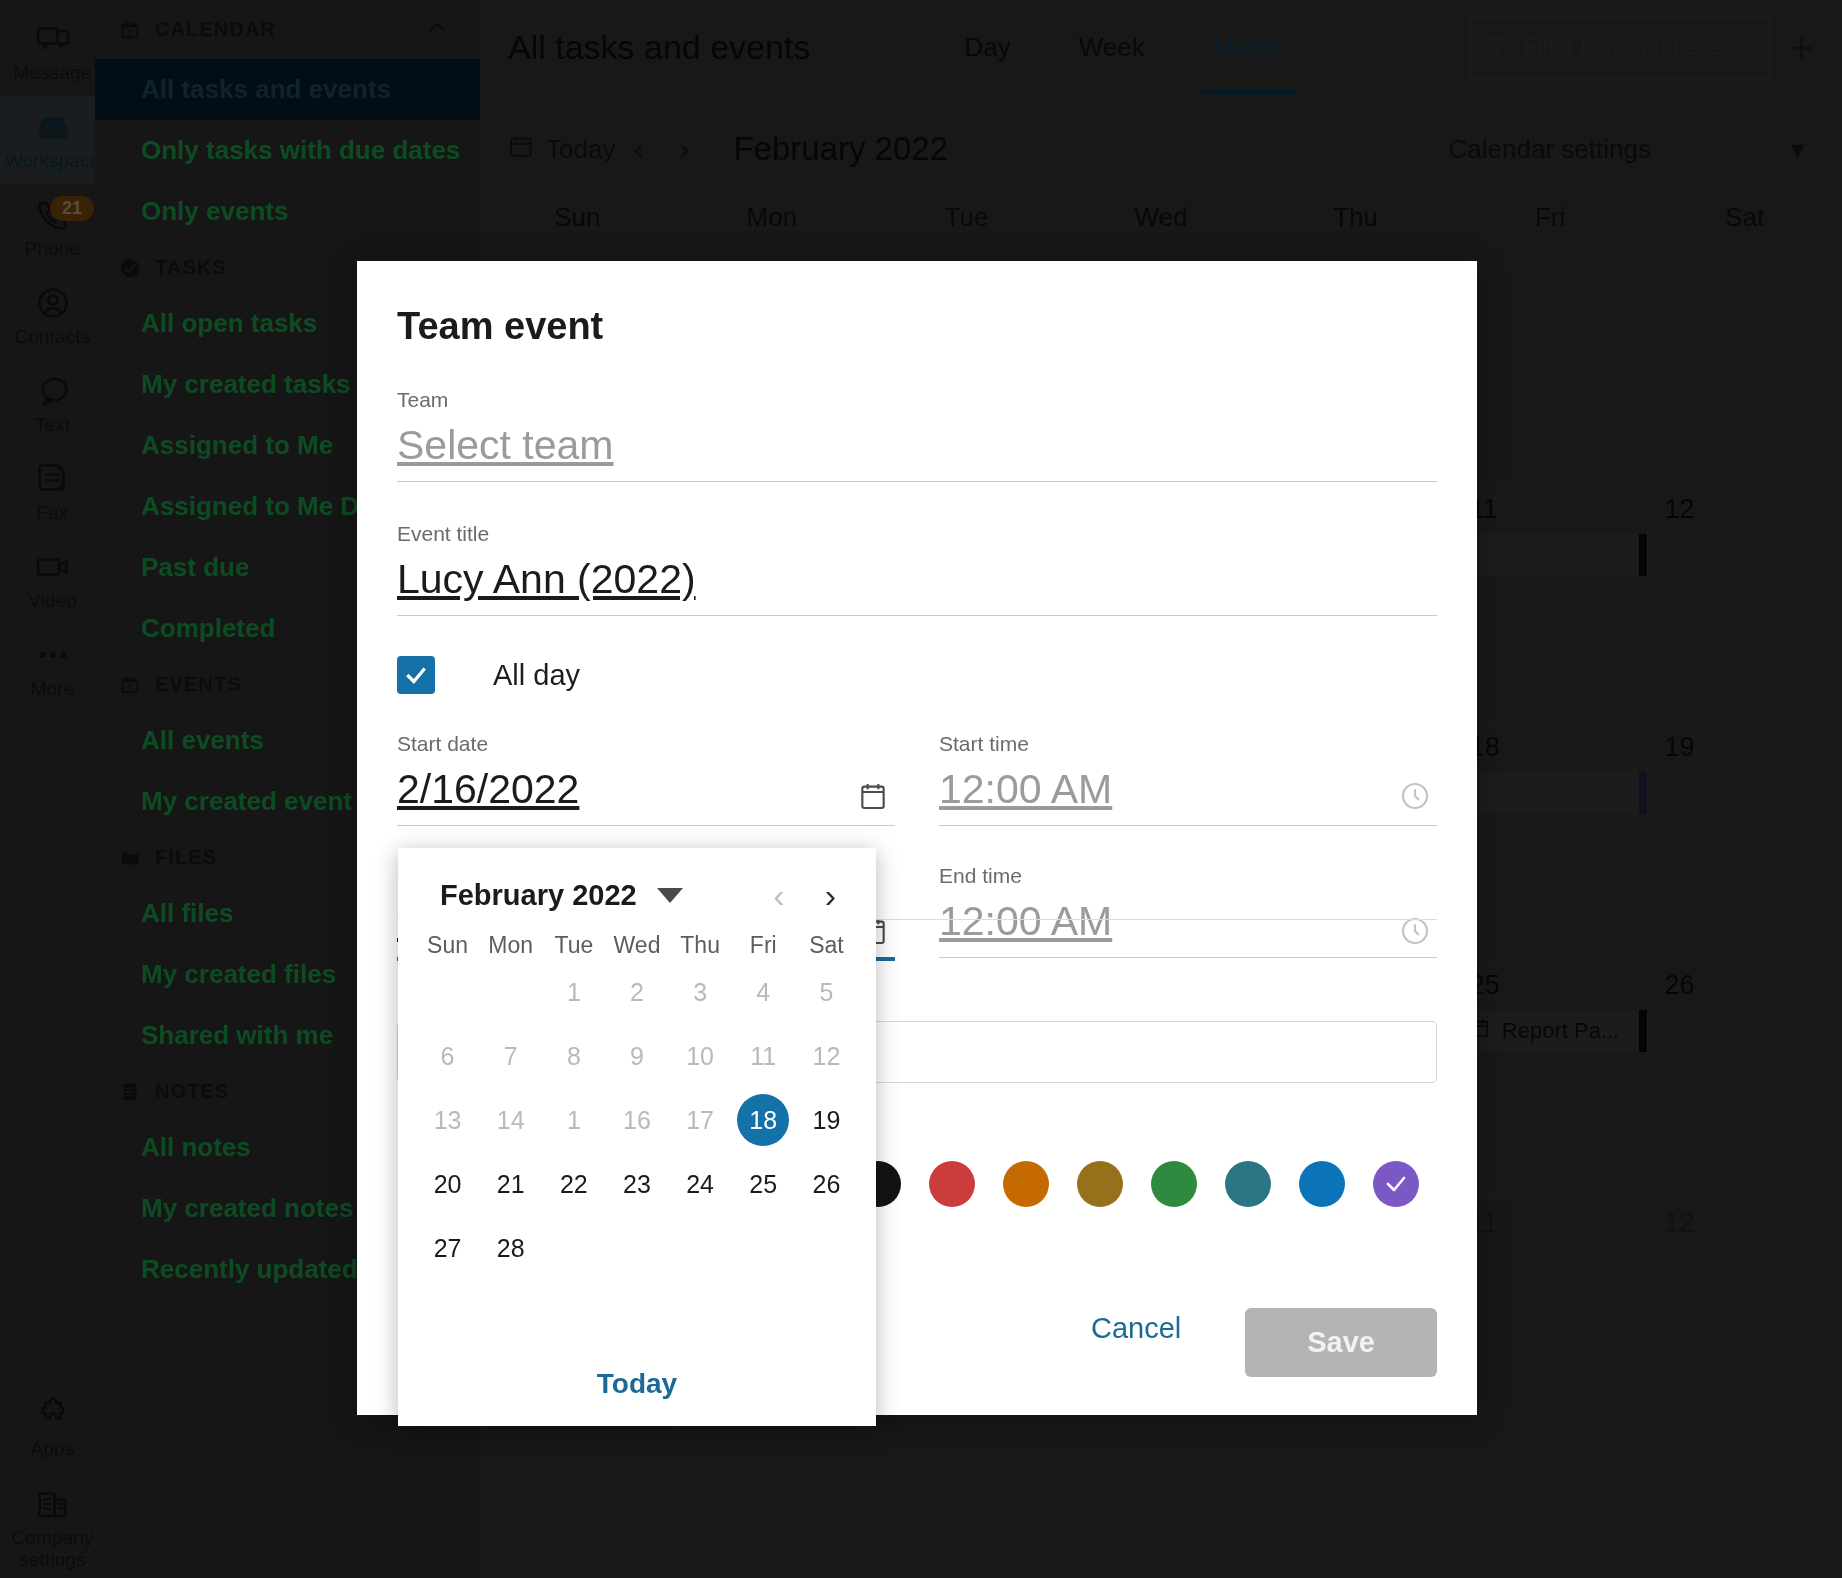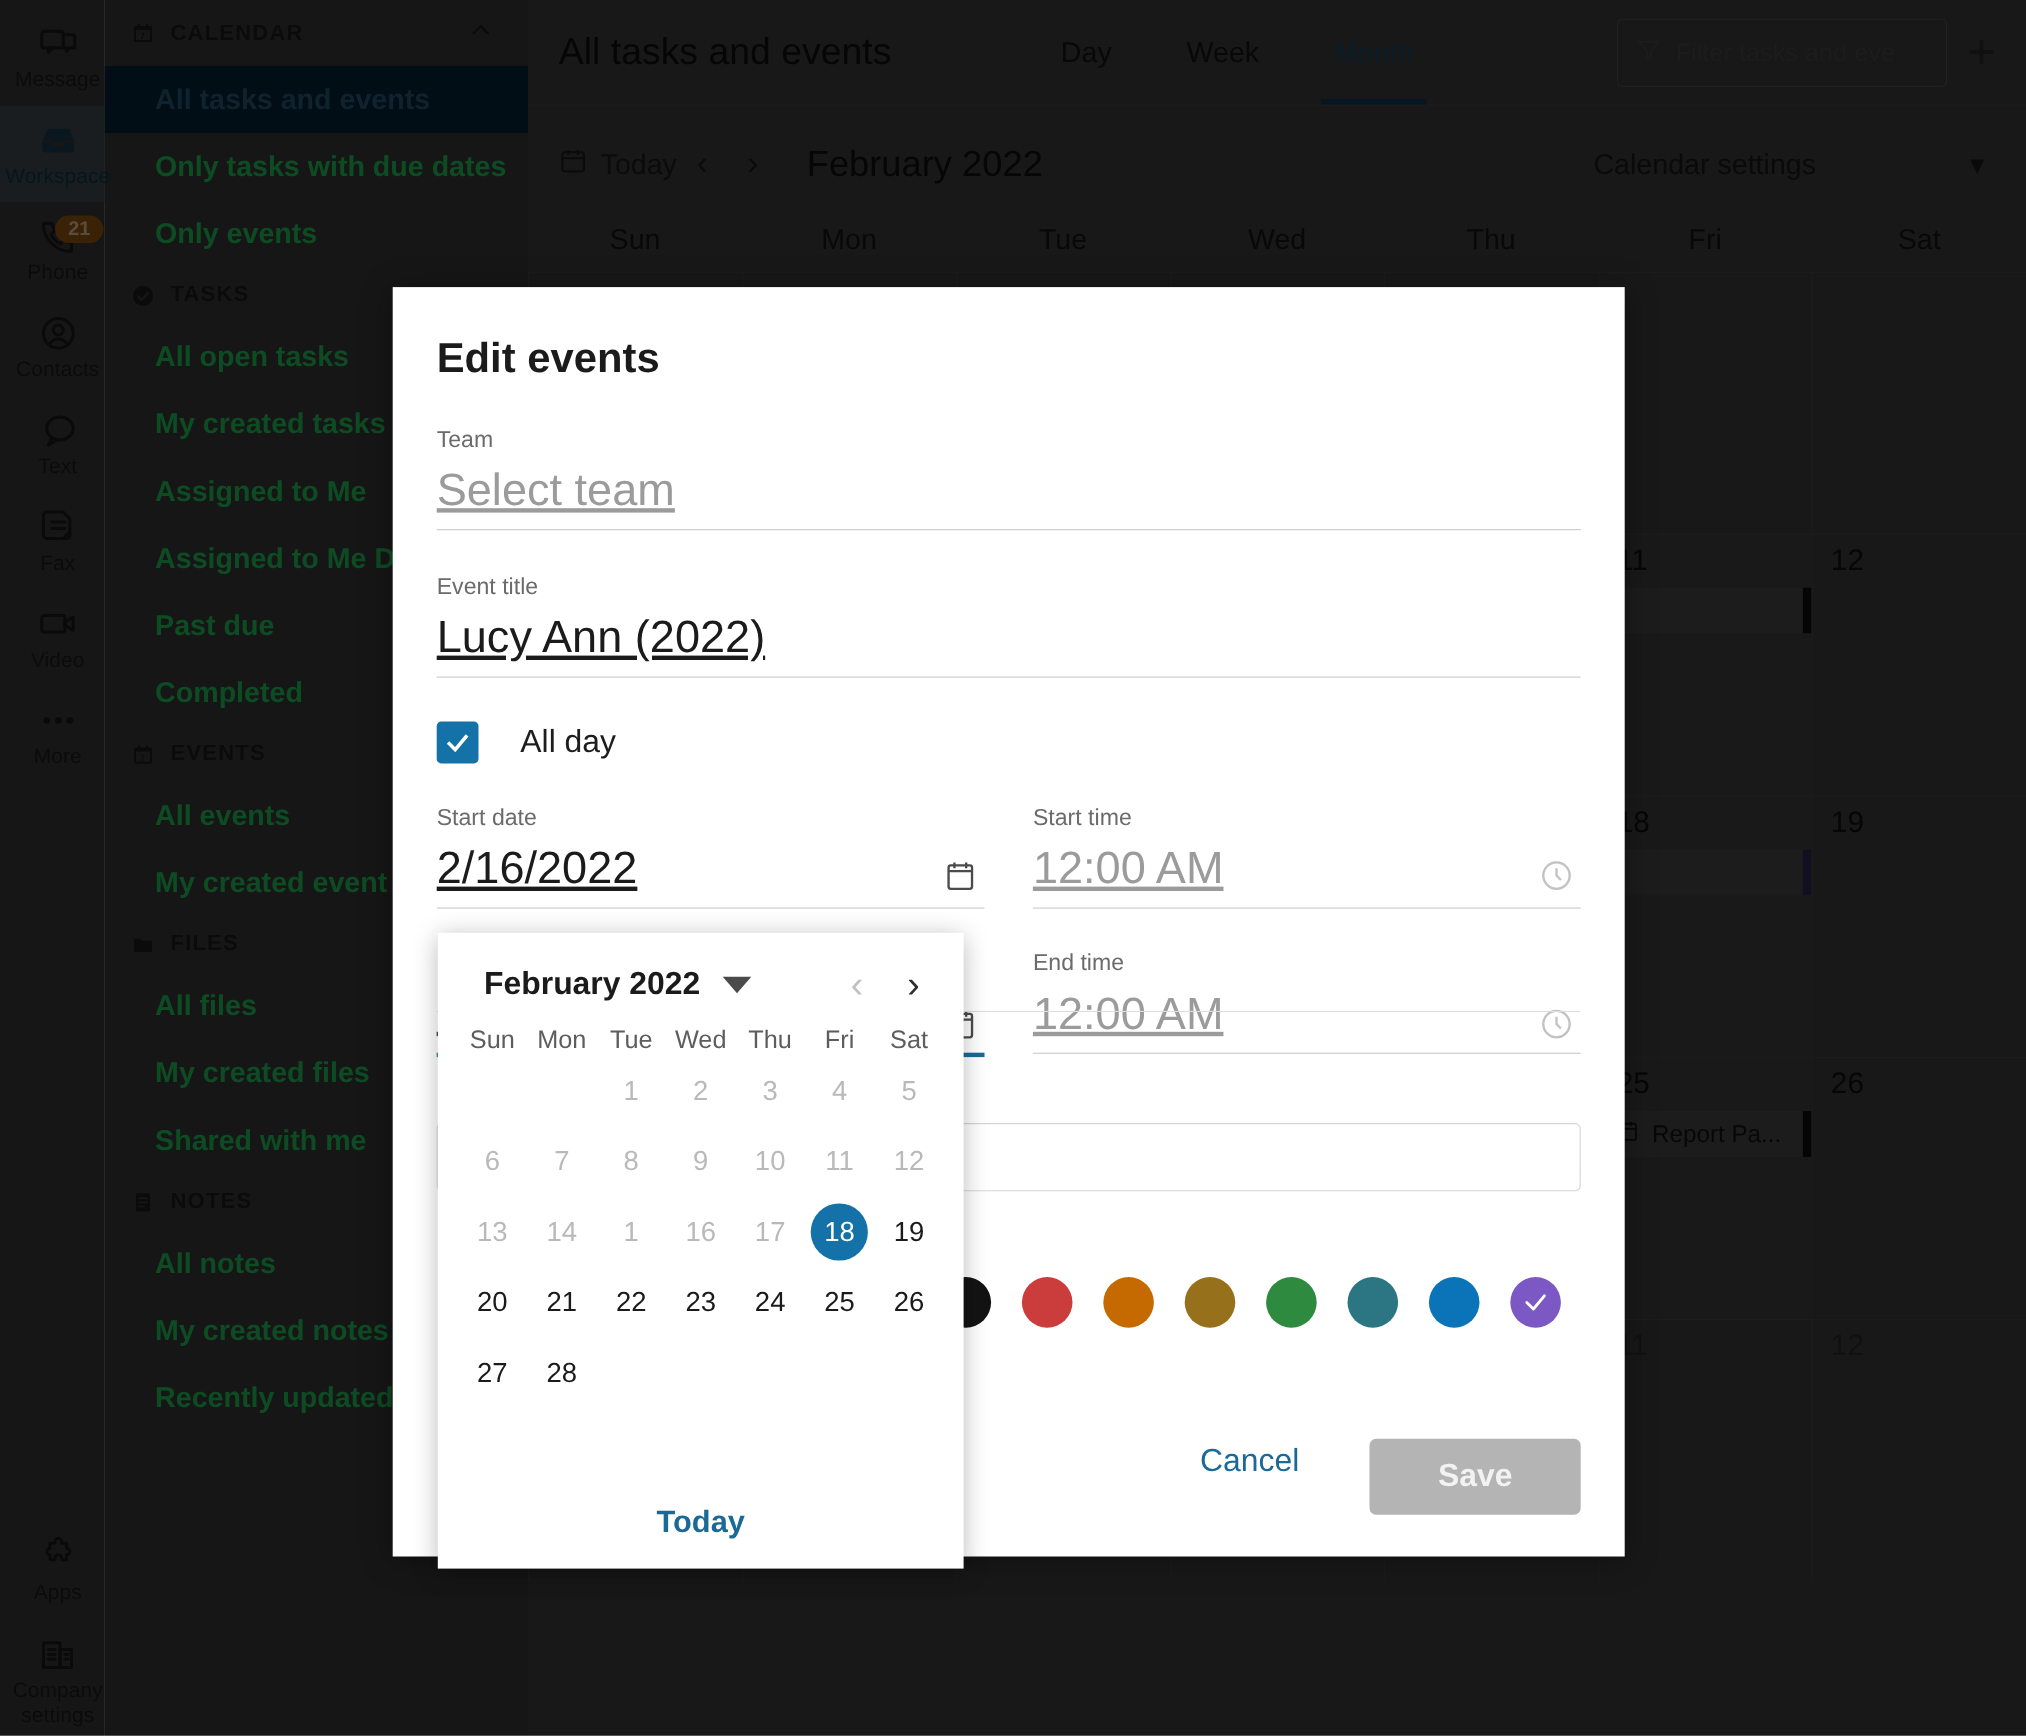--- a/index.html
+++ b/index.html
@@ -152,21 +152,21 @@
   .flabel { font-size: 21px; color: #6b6b6b; }
   .flabel.blue { color: #1b6a96; font-weight: 400; }
   .fvalue {
     font-size: 41px; color: #1b1b1b; padding: 10px 0 12px 0;
     border-bottom: 1px solid #c9c9c9;
     text-decoration: underline;
   }
   .fvalue.ph { color: #9b9b9b; }
   .fvalue.focus { border-bottom: 4px solid #1b6a96; }
 
-  .allday { display: flex; align-items: center; gap: 38px; margin-top: 40px; }
+  .allday { display: flex; align-items: center; gap: 58px; margin-top: 40px; }
   .cbox {
     width: 38px; height: 38px; border-radius: 4px; background: #1472a8;
     display: flex; align-items: center; justify-content: center;
   }
   .cbox svg { width: 26px; height: 26px; }
   .allday-lbl { font-size: 29px; color: #1d1d1d; }
 
   .row2 { display: flex; gap: 44px; margin-top: 38px; }
   .col { flex: 1 1 0; position: relative; }
   .fieldicon {
@@ -596,21 +596,21 @@
             <div class="dnum">12</div>
           </div>
         </div>
     </div>
   </div>
 
   <div class="scrim"></div>
 
   <div class="modal">
     <div class="modal-inner">
-      <div class="modal-title">Edit events</div>
+      <div class="modal-title">Team event</div>
 
       <div class="field">
         <div class="flabel">Team</div>
         <div class="fvalue ph">Select team</div>
       </div>
 
       <div class="field">
         <div class="flabel">Event title</div>
         <div class="fvalue">Lucy Ann (2022)</div>
       </div>

